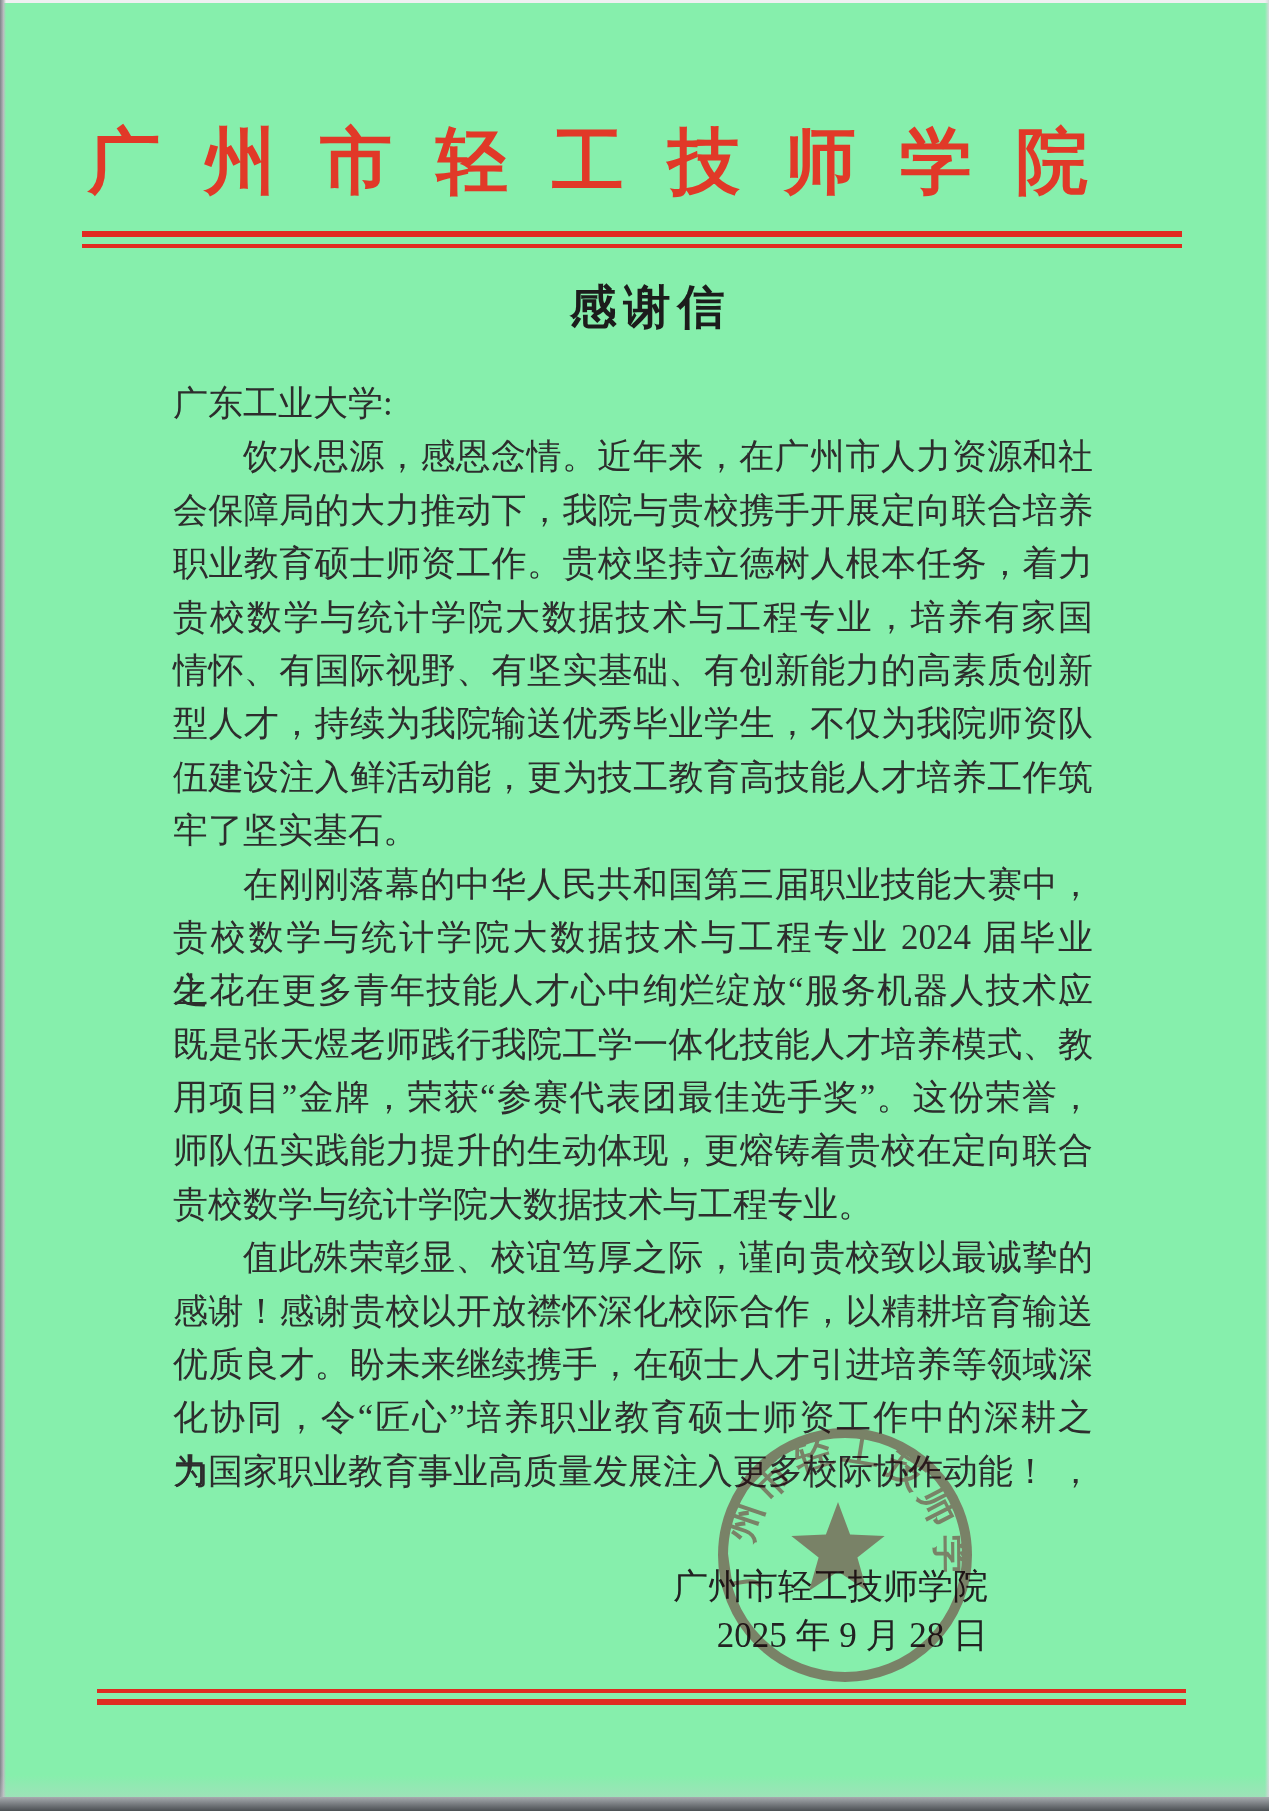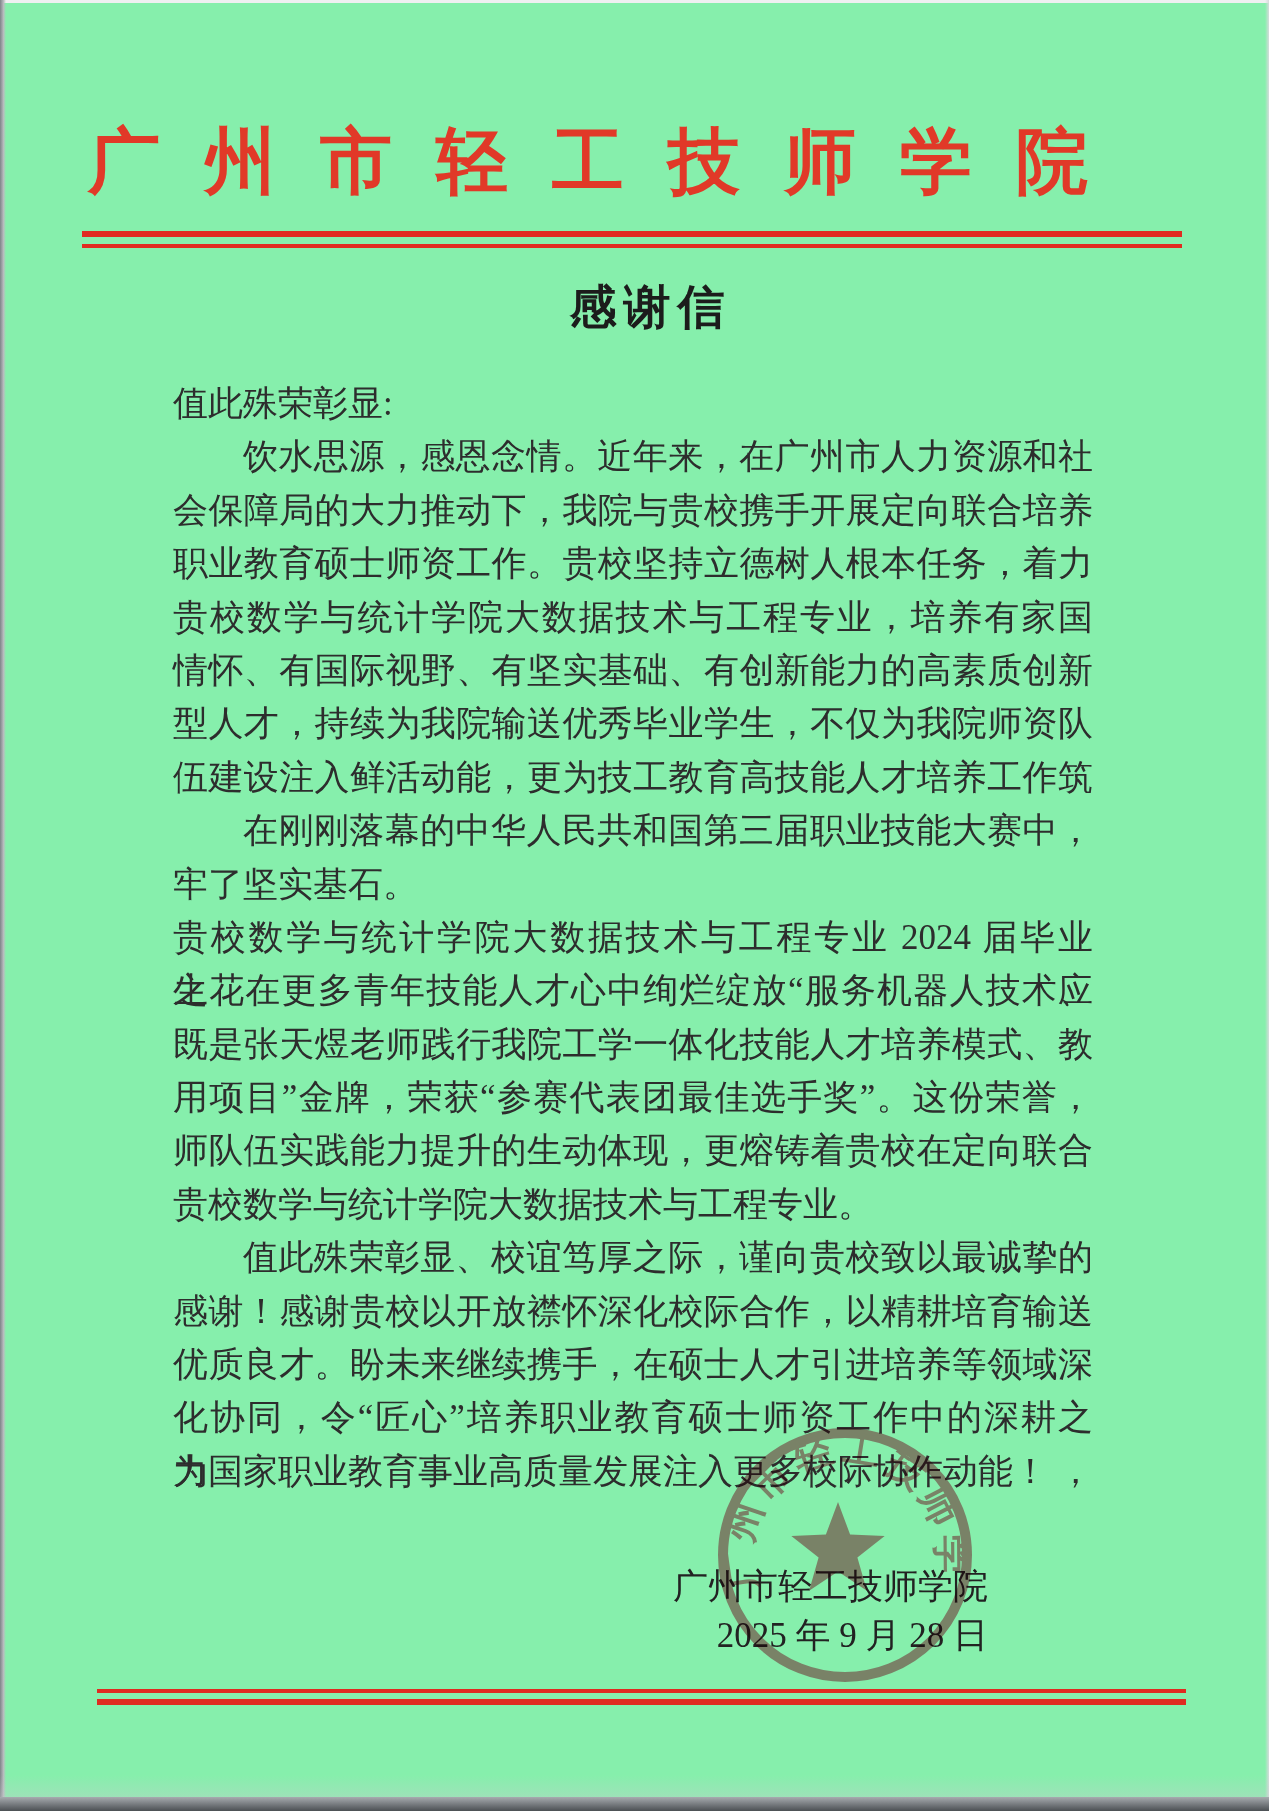--- a/index.html
+++ b/index.html
@@ -74,32 +74,32 @@
   <div class="edge-right"></div>
 
   <div class="letterhead">广州市轻工技师学院</div>
 
   <div class="rule hdr-rule-1"></div>
   <div class="rule hdr-rule-2"></div>
 
   <h1 class="title">感谢信</h1>
 
   <div class="letter-body">
-    <div class="line">值此殊荣彰显:</div>
+    <div class="line">广东工业大学:</div>
 
     <div class="line j ind">饮水思源，感恩念情。近年来，在广州市人力资源和社</div>
     <div class="line j">会保障局的大力推动下，我院与贵校携手开展定向联合培养</div>
     <div class="line j">职业教育硕士师资工作。贵校坚持立德树人根本任务，着力</div>
     <div class="line j">贵校数学与统计学院大数据技术与工程专业，培养有家国</div>
     <div class="line j">情怀、有国际视野、有坚实基础、有创新能力的高素质创新</div>
     <div class="line j">型人才，持续为我院输送优秀毕业学生，不仅为我院师资队</div>
     <div class="line j">伍建设注入鲜活动能，更为技工教育高技能人才培养工作筑</div>
+    <div class="line">牢了坚实基石。</div>
+
     <div class="line j ind">在刚刚落幕的中华人民共和国第三届职业技能大赛中，</div>
-
-    <div class="line">牢了坚实基石。</div>
     <div class="line j">贵校数学与统计学院大数据技术与工程专业 2024 届毕业生、</div>
     <div class="line j">之花在更多青年技能人才心中绚烂绽放“服务机器人技术应</div>
     <div class="line j">既是张天煜老师践行我院工学一体化技能人才培养模式、教</div>
     <div class="line j">用项目”金牌，荣获“参赛代表团最佳选手奖”。这份荣誉，</div>
     <div class="line j">师队伍实践能力提升的生动体现，更熔铸着贵校在定向联合</div>
     <div class="line">贵校数学与统计学院大数据技术与工程专业。</div>
 
     <div class="line j ind">值此殊荣彰显、校谊笃厚之际，谨向贵校致以最诚挚的</div>
     <div class="line j">感谢！感谢贵校以开放襟怀深化校际合作，以精耕培育输送</div>
     <div class="line j">优质良才。盼未来继续携手，在硕士人才引进培养等领域深</div>

